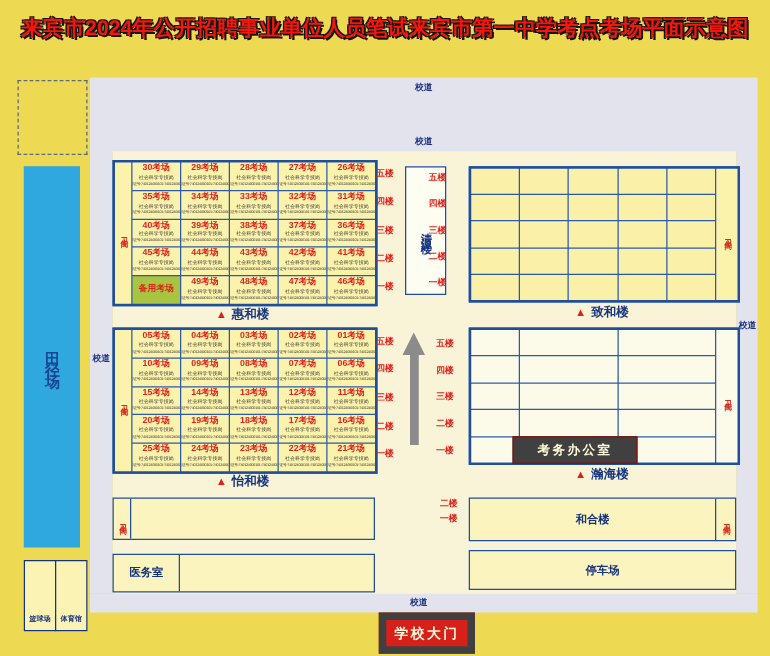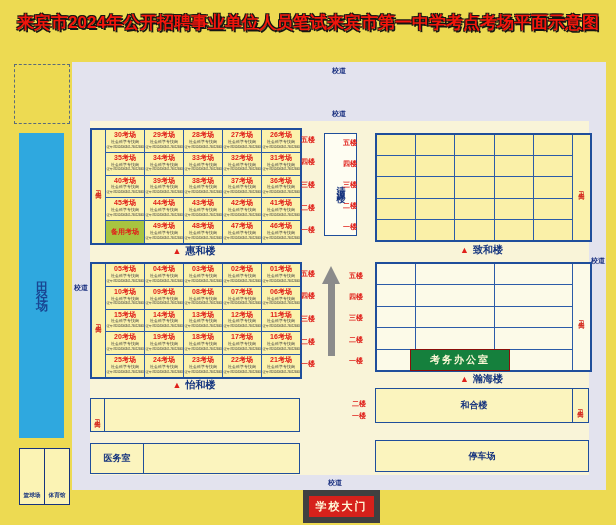--- a/index.html
+++ b/index.html
@@ -45,21 +45,21 @@
   .tower span{writing-mode:vertical-rl;text-orientation:upright;color:#16337E;font-size:9px;font-weight:bold;letter-spacing:4px;}
   
   .arrow-stem{position:absolute;left:328px;top:283px;width:7px;height:73px;background:#8B8B8B;}
   .arrow-head{position:absolute;left:322px;top:266px;width:0;height:0;border-left:9px solid transparent;border-right:9px solid transparent;border-bottom:18px solid #8B8B8B;}
   
   .bbox{position:absolute;border:1.5px solid #1F4E9B;background:#FBF4BE;display:flex;overflow:hidden;}
   .bbox .main{flex:1;display:flex;align-items:center;justify-content:center;color:#16337E;font-size:9px;font-weight:bold;}
   .toilet-tag{display:flex;align-items:center;justify-content:center;}
   .bdiv{border-right:1.5px solid #1F4E9B;}
   .bdiv-l{border-left:1.5px solid #1F4E9B;}
-  .office{position:absolute;left:410px;top:349px;width:98px;height:20px;background:#15803d;border:1px solid #8B0E0A;
+  .office{position:absolute;left:410px;top:349px;width:98px;height:20px;background:#404040;border:1px solid #8B0E0A;
           display:flex;align-items:center;justify-content:center;color:#FFF8D8;font-size:10px;font-weight:bold;letter-spacing:2px;}
   .gate{position:absolute;left:303px;top:490px;width:65px;height:21px;background:#D6211B;border:6px solid #404040;
         display:flex;align-items:center;justify-content:center;color:#FFF8D8;font-size:11px;font-weight:bold;letter-spacing:2px;}
 </style>
 </head>
 <body>
 
 <div id="screen">
 
   <div class="title">来宾市2024年公开招聘事业单位人员笔试来宾市第一中学考点考场平面示意图</div>
@@ -428,21 +428,21 @@
   <div class="bbox" style="left:90px;top:398px;width:208px;height:32px;">
     <div class="toilet-tag bdiv" style="width:13px;">
         <span>卫生间</span>
       </div>
   </div>
 
   <div class="bbox" style="left:90px;top:443px;width:208px;height:29px;">
     <div class="main bdiv" style="flex:0 0 52px;">医务室</div>
   </div>
 
-  <div class="bbox" style="left:375px;top:388px;width:212px;height:33px;text-align:center;">
+  <div class="bbox" style="left:375px;top:398px;width:212px;height:33px;text-align:center;">
     <div class="main">和合楼</div>
     <div class="toilet-tag bdiv-l" style="width:15px;">
         <span>卫生间</span>
       </div>
   </div>
 
   <div class="bbox" style="left:375px;top:440px;width:212px;height:30px;align-items:center;">
     <div class="main">停车场</div>
   </div>
 

